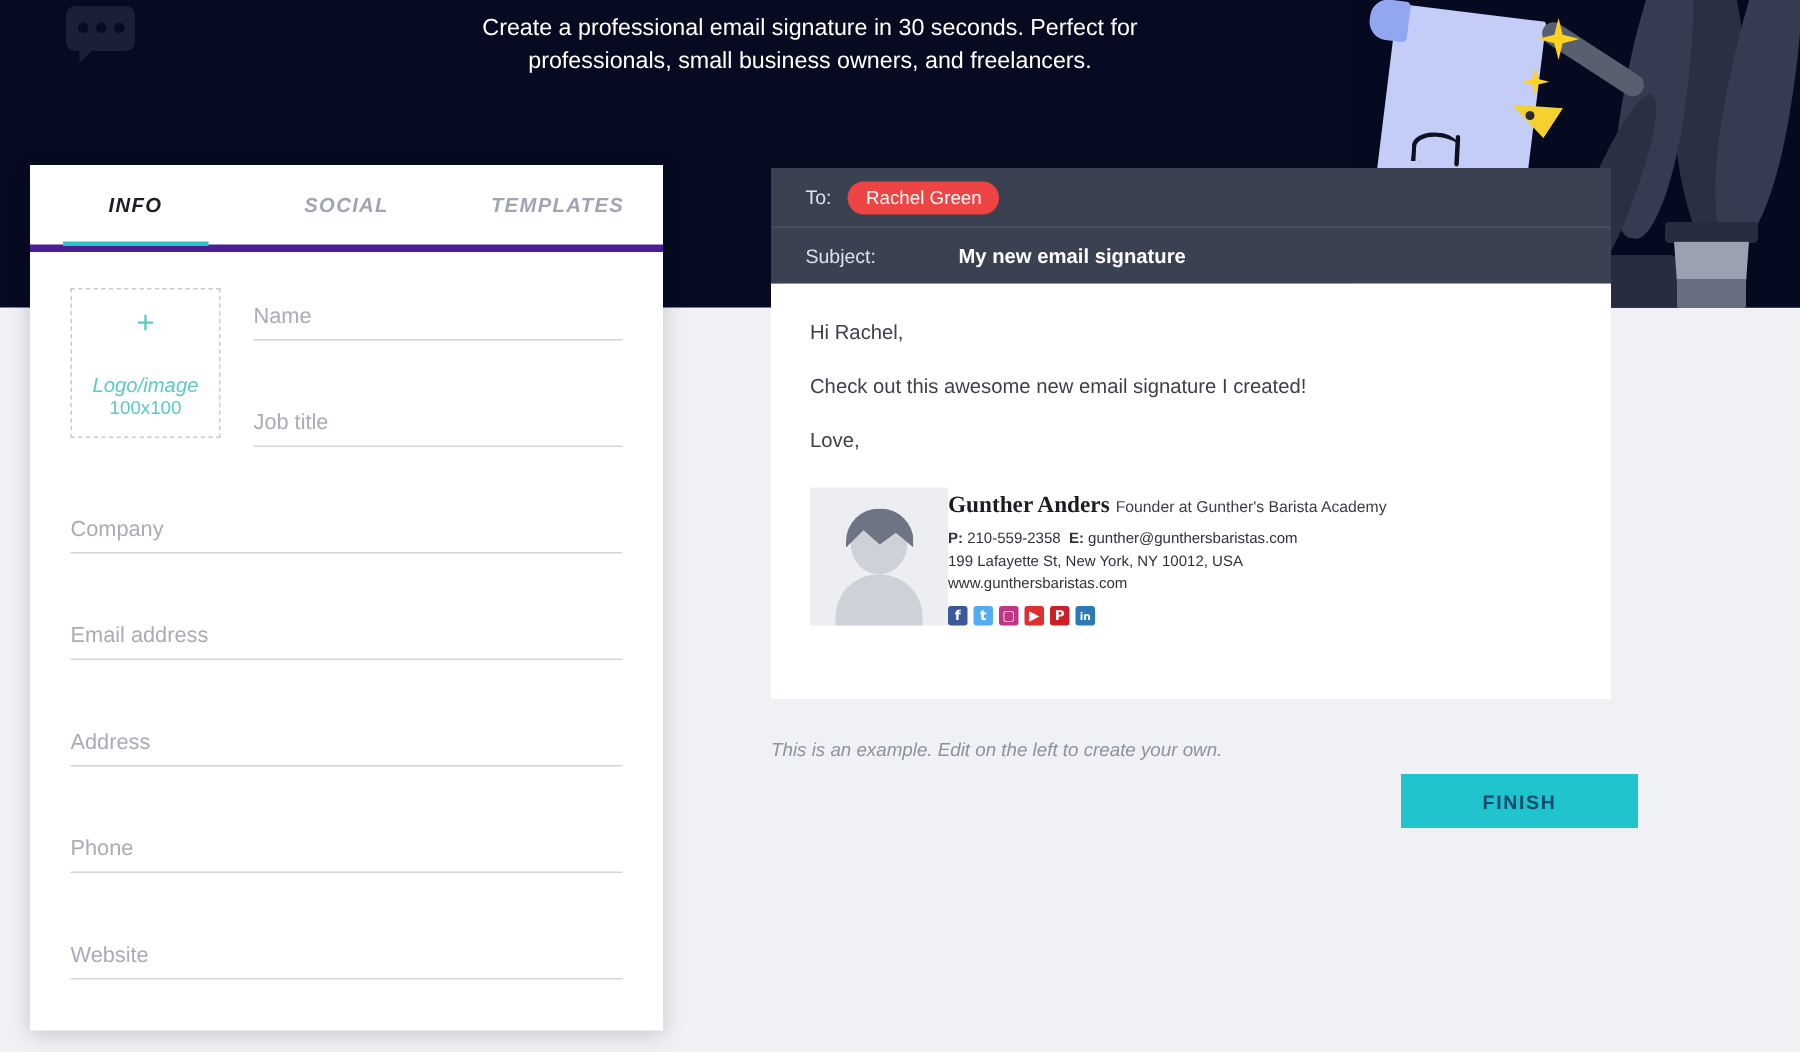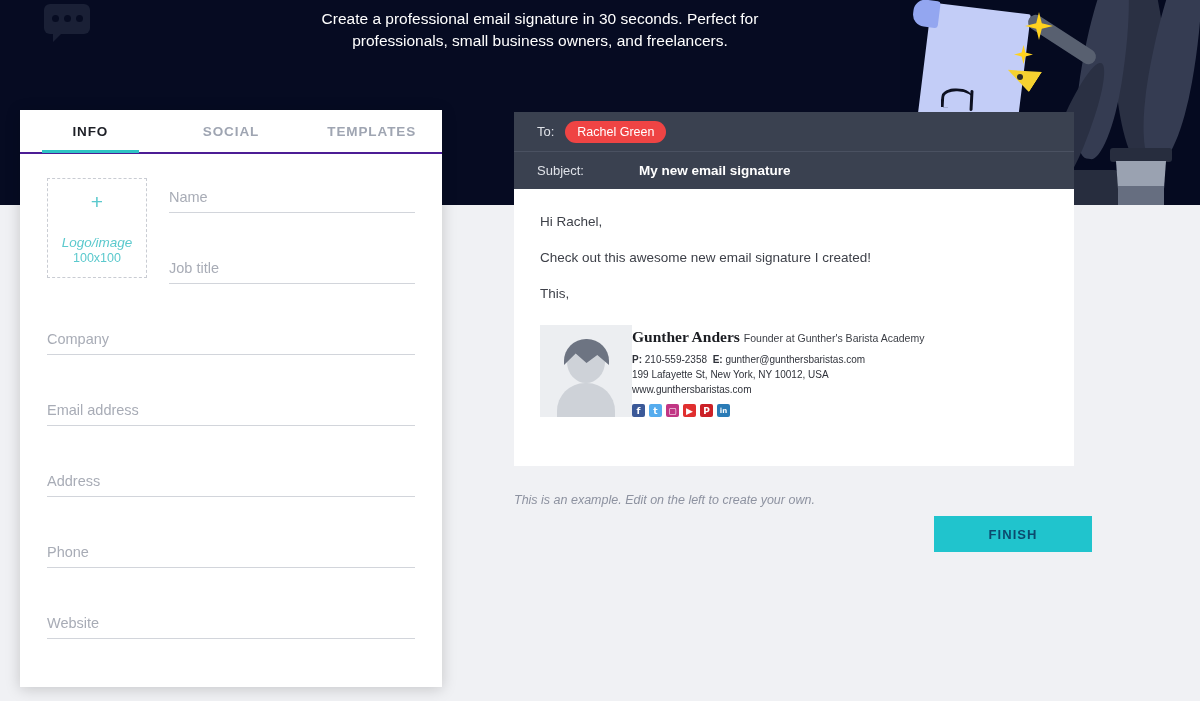--- a/index.html
+++ b/index.html
@@ -84,21 +84,21 @@
   .spark.s1 { left:125px; top:12px; width:28px; height:28px;
     clip-path:polygon(50% 0,60% 40%,100% 50%,60% 60%,50% 100%,40% 60%,0 50%,40% 40%); }
   .spark.s2 { left:114px; top:45px; width:19px; height:19px;
     clip-path:polygon(50% 0,60% 40%,100% 50%,60% 60%,50% 100%,40% 60%,0 50%,40% 40%); }
 
   
   .form-card {
     position:absolute; left:20px; top:110px; width:422px; height:577px;
     background:#ffffff; box-shadow:0 2px 14px rgba(0,0,0,.18);
   }
-  .tabs { display:flex; height:44px; border-bottom:2px solid #4c1d95; }
+  .tabs { display:flex; height:58px; border-bottom:5px solid #4c1d95;font-style:italic; }
   .tab {
     flex:1; display:flex; align-items:center; justify-content:center;
     font-size:13.5px; font-weight:bold; letter-spacing:.9px;
     color:#9fa5b2; cursor:pointer; position:relative;
   }
   .tab.active { color:#1d1f26; }
   .tab.active:after {
     content:""; position:absolute; left:22px; right:22px; bottom:-1px;
     height:3px; background:#2ec4c4;
   }
@@ -281,21 +281,21 @@
     </div>
     <div class="mail-subject">
       <span class="mail-subject-label">Subject:</span>
       <span class="mail-subject-value">My new email signature</span>
     </div>
   </div>
 
   <div class="mail-body">
     <div class="mail-line">Hi Rachel,</div>
     <div class="mail-line">Check out this awesome new email signature I created!</div>
-    <div class="mail-line">This,</div>
+    <div class="mail-line">Love,</div>
 
     <div class="sig">
       <div class="sig-avatar">
         <div class="av-body"></div>
         <div class="av-head"></div>
         <div class="av-hair"></div>
       </div>
 
       <div class="sig-text">
         <div class="sig-name-row">

